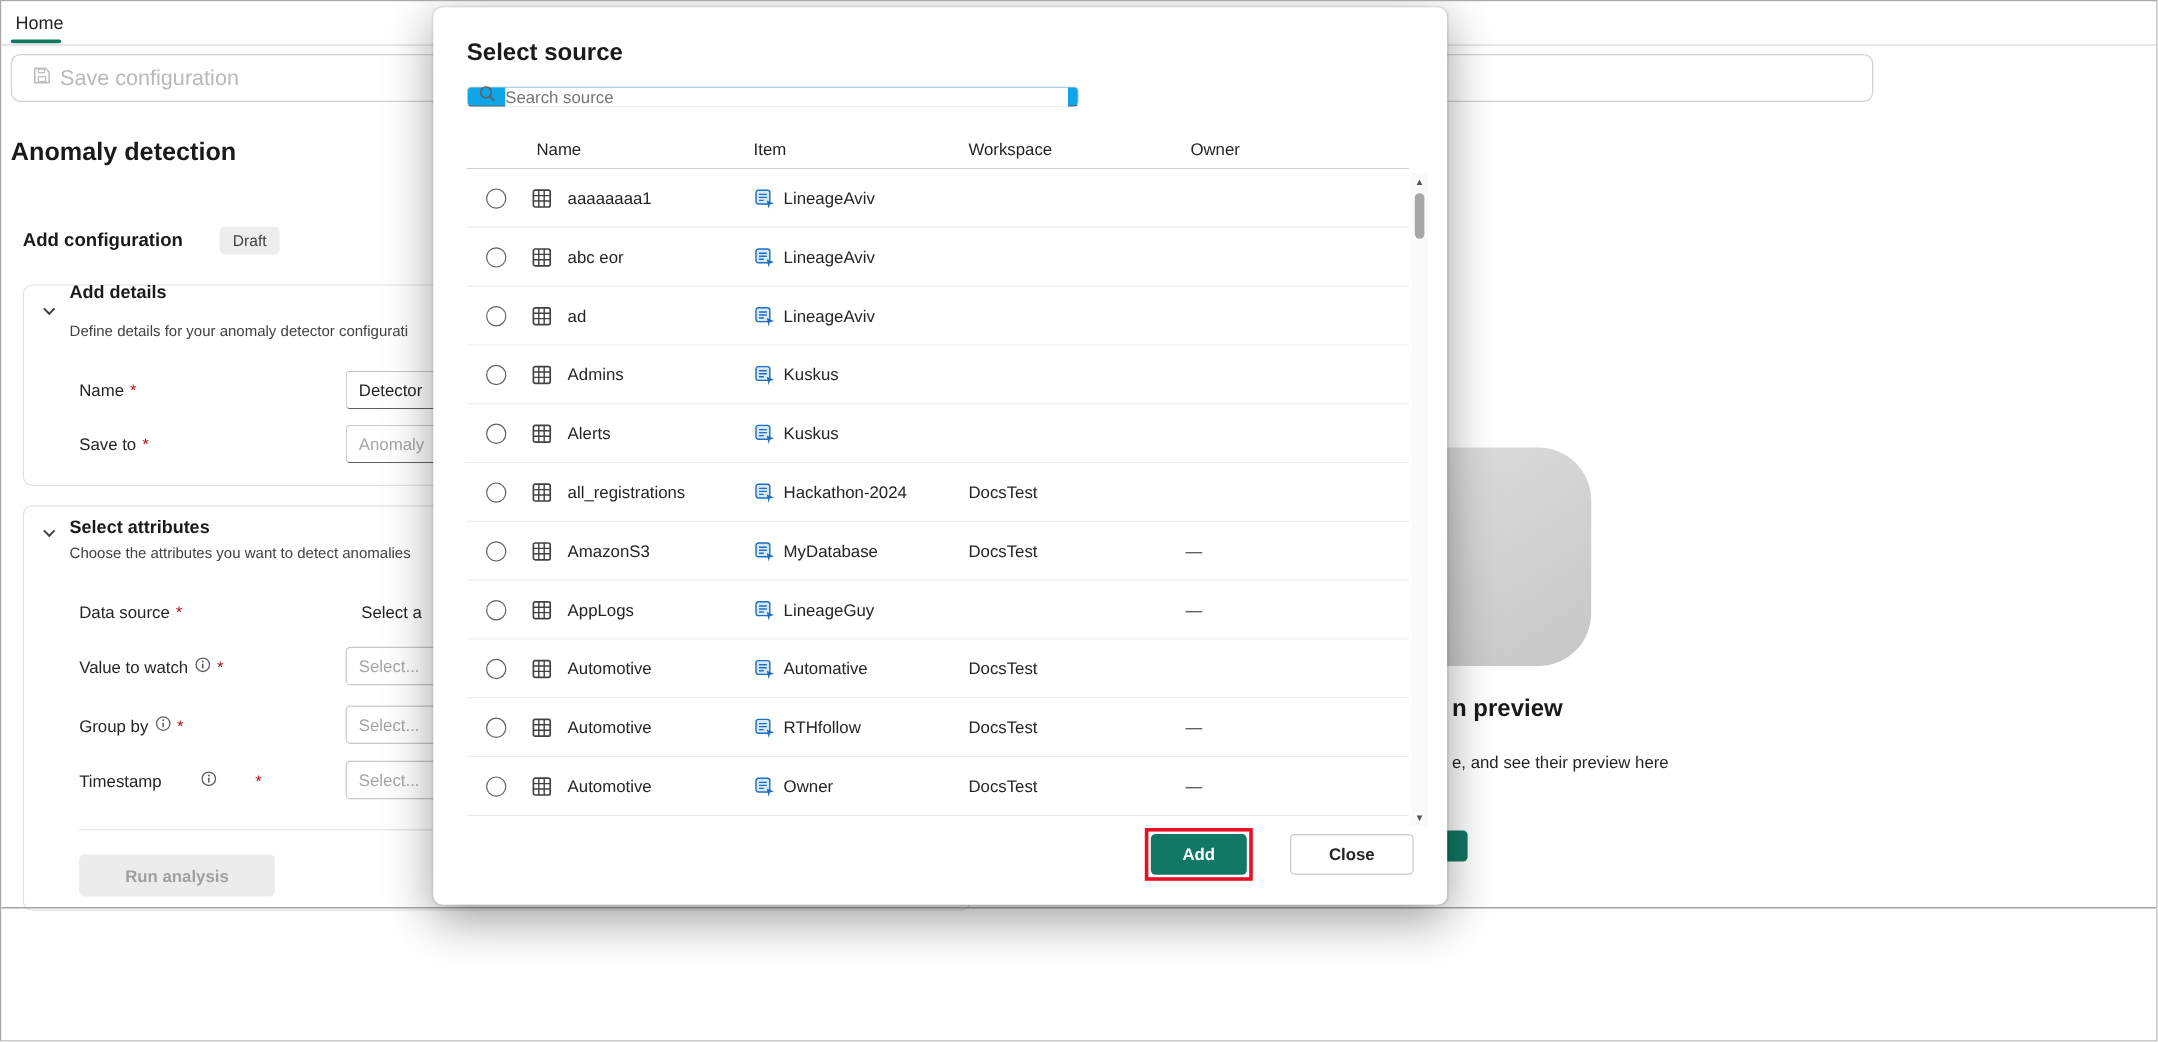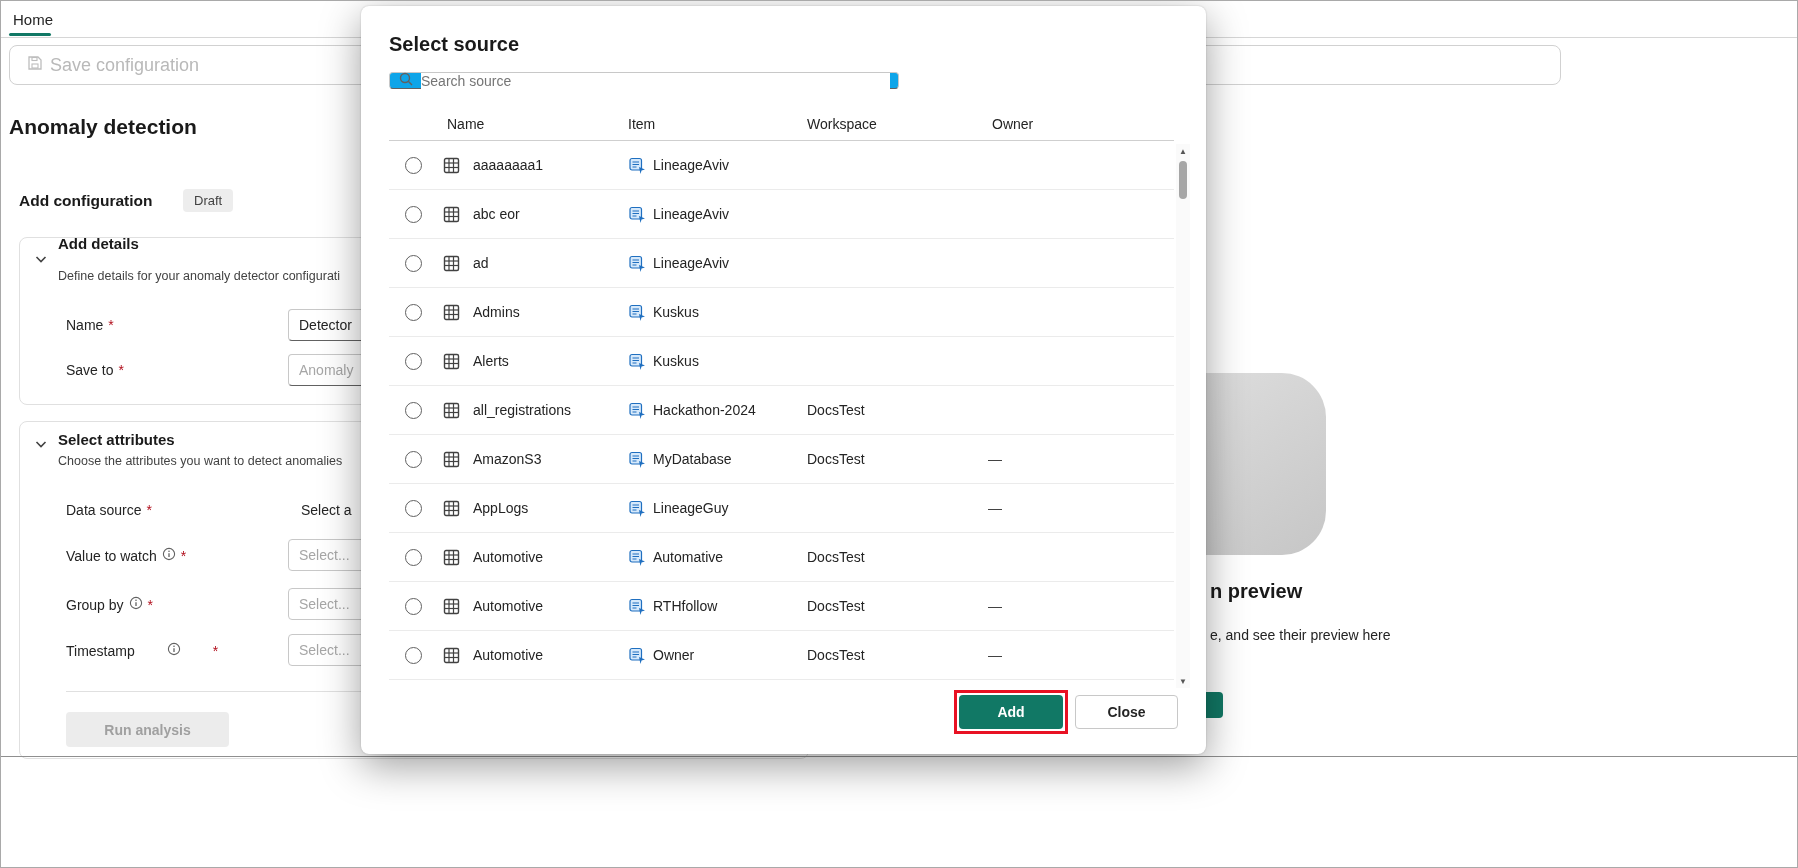--- a/index.html
+++ b/index.html
@@ -98,21 +98,21 @@
   .cell { position:absolute; top:0; line-height:49px; font-size:14px; color:#242424; white-space:nowrap; }
   .cname { left:84px; } .citem { left:264px; } .cws { left:418px; } .cown { left:599px; color:#424242; }
 
   .scrollbar { left:815px; top:138px; width:14px; height:544px; background:#fafafa; }
   .sb-arrow { position:absolute; left:0; width:14px; height:14px; font-size:8px; color:#555;
               display:flex; align-items:center; justify-content:center; cursor:pointer; }
   .sb-up { top:0; } .sb-down { bottom:0; }
   .sb-thumb { position:absolute; left:3px; top:17px; width:8px; height:38px; background:#a6a6a6;
               border-radius:4px; cursor:grab; }
 
-  .add-annotation { left:593px; top:684px; width:114px; height:44px; border:3px solid var(--annotation,#e81123);
+  .add-annotation { left:593px; top:684px; width:90px; height:44px; border:3px solid var(--annotation,#e81123);
                     padding:2px; }
   .add-btn { width:100%; height:100%; background:var(--accent,#117865); color:#fff; border:none;
              border-radius:4px; font-size:14px; font-weight:700; font-family:"Liberation Sans",sans-serif;
              cursor:pointer; }
   .close-btn { left:714px; top:689px; width:103px; height:34px; background:#fff; color:#242424;
                border:1px solid #c8c8c8; border-radius:4px; font-size:14px; font-weight:600;
                font-family:"Liberation Sans",sans-serif; cursor:pointer; }
 </style>
 </head>
 <body>

